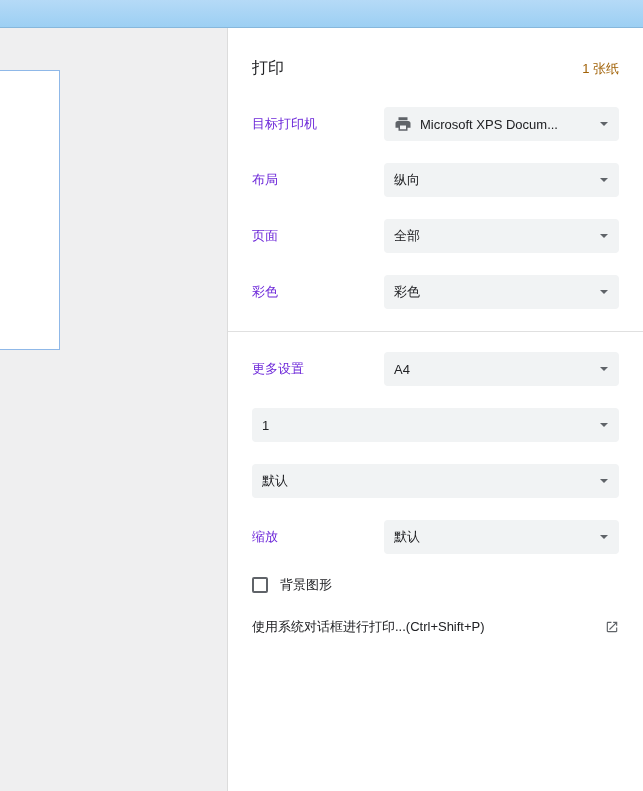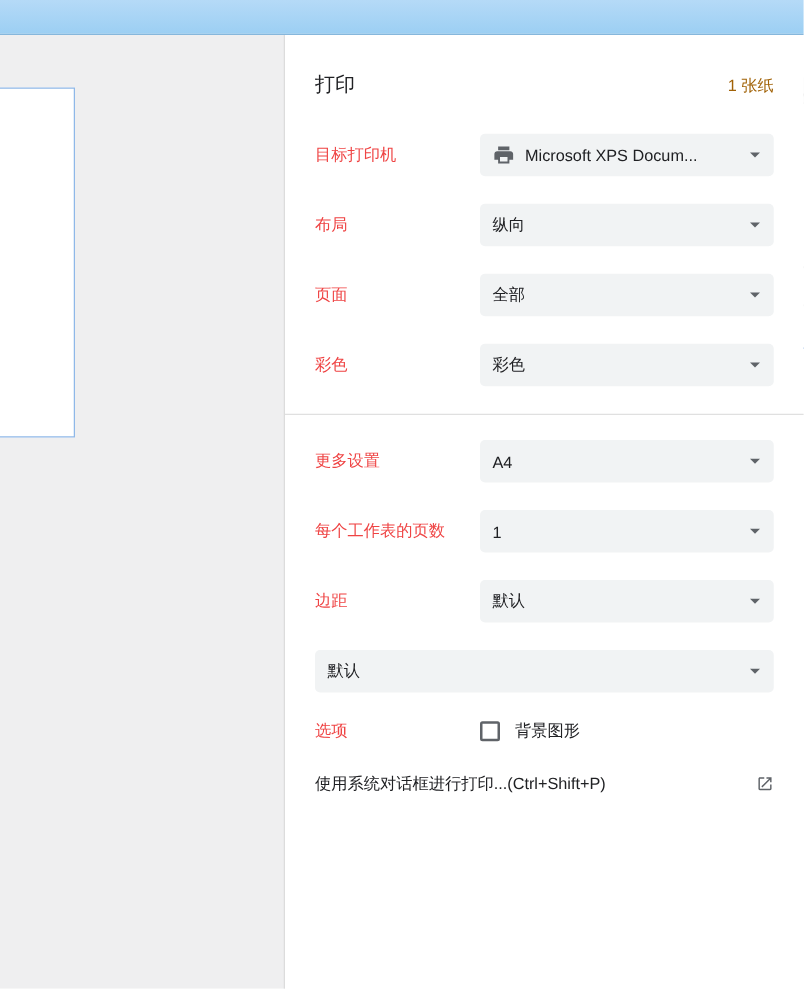--- a/index.html
+++ b/index.html
@@ -57,21 +57,21 @@
     .header-title { font-size: 16px; color: #202124; }
     .header-count { font-size: 13px; color: #a16207; }
     .row {
       display: flex;
       align-items: center;
       margin-bottom: 22px;
     }
     .label-col {
       width: 132px;
       font-size: 13px;
-      color: #ef4444;
+      color: #6d28d9;
       flex-shrink:0;
     }
     .control-col { flex: 1; }
     .select {
       display: flex;
       align-items: center;
       justify-content: space-between;
       background: #f1f3f4;
       border-radius: 4px;
       height: 34px;
@@ -231,56 +231,54 @@
           <div class="select">
             <span>A4</span>
             <svg class="chevron" viewBox="0 0 10 10">
                 <path d="M1 3l4 4 4-4z"></path>
               </svg>
           </div>
         </div>
       </div>
 
       <div class="row">
-        <div class="label-col">每个工作表的页数</div>
         <div class="control-col">
           <div class="select">
             <span>1</span>
             <svg class="chevron" viewBox="0 0 10 10">
                 <path d="M1 3l4 4 4-4z"></path>
               </svg>
           </div>
         </div>
       </div>
 
       <div class="row">
-        <div class="label-col">边距</div>
         <div class="control-col">
           <div class="select">
             <span>默认</span>
             <svg class="chevron" viewBox="0 0 10 10">
                 <path d="M1 3l4 4 4-4z"></path>
               </svg>
           </div>
         </div>
       </div>
 
       <div class="row">
+        <div class="label-col">缩放</div>
         <div class="control-col">
           <div class="select">
             <span>默认</span>
             <svg class="chevron" viewBox="0 0 10 10">
                 <path d="M1 3l4 4 4-4z"></path>
               </svg>
           </div>
         </div>
       </div>
 
       <div class="row">
-        <div class="label-col">选项</div>
         <div class="control-col">
           <div class="checkbox-wrap">
             <span class="checkbox"></span>
             <span>背景图形</span>
           </div>
         </div>
       </div>
 
       <div class="system-row">
         <span>使用系统对话框进行打印...(Ctrl+Shift+P)</span>

